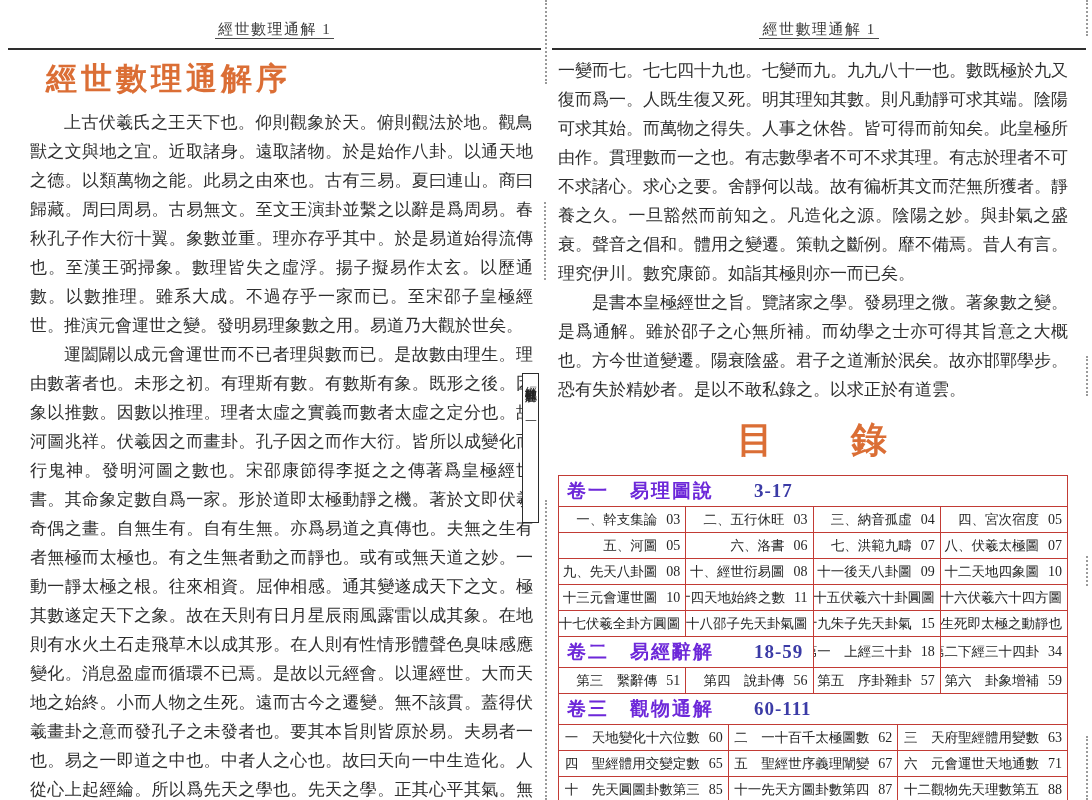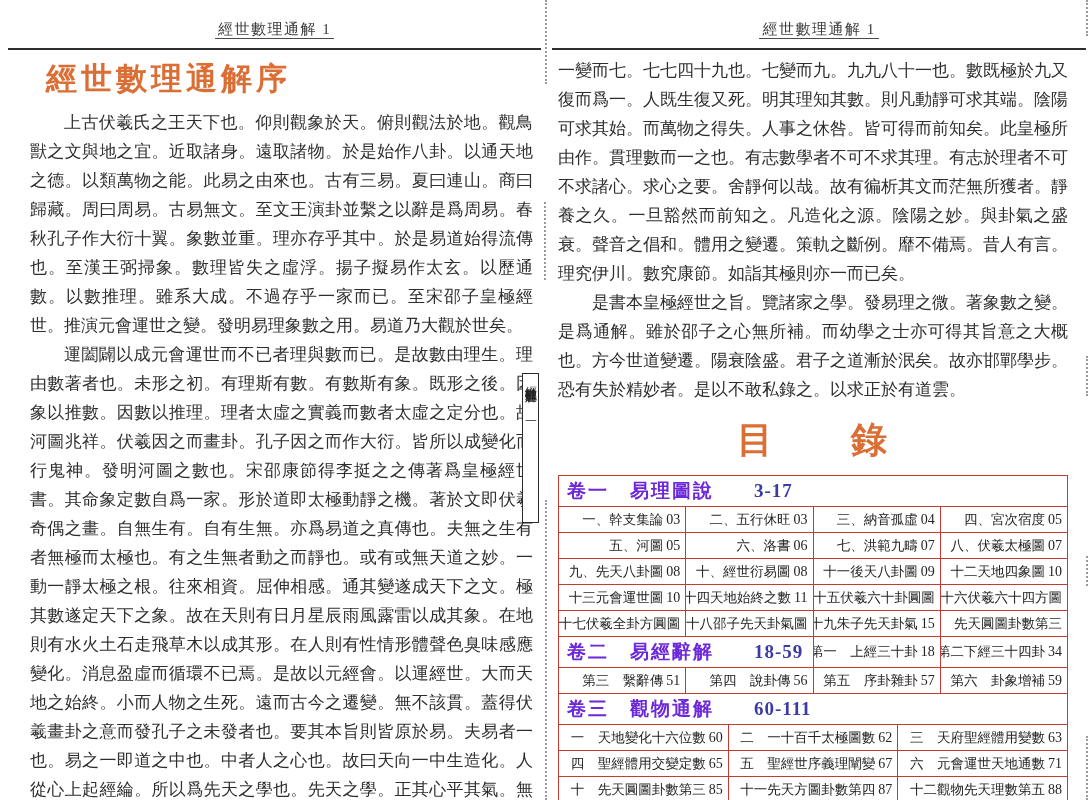--- a/index.html
+++ b/index.html
@@ -50,21 +50,21 @@
   }
   .toc-table { width:100%; border-collapse:collapse; table-layout:fixed; }
   .toc-table + .toc-table { margin-top:-1px; }
   .toc-table td { border:1px solid #C23B35; box-sizing:border-box; overflow:hidden; white-space:nowrap; }
   td.sec-head { height:31px; padding:0 2px 0 8px; }
   .sec-heading { color:#6d28d9; font-weight:bold; font-size:19px; letter-spacing:2px; }
   .sec-range   { color:#3B3BA6; font-weight:bold; font-size:19px; margin-left:2.1em; letter-spacing:1px; }
   td.entry { height:26px; font-size:13.5px; color:#242424; padding:0 5px 0 4px; }
   td.entry.tall { height:31px; }
   .entry-flex { display:flex; justify-content:flex-end; align-items:center; }
-  .entry-flex .p { margin-left:3px; font-size:14px; }
+  .entry-flex .p { margin-left:9px; font-size:14px; }
 
   
   .dotted-v { position:absolute; width:0; border-left:2px dotted #9a9a9a; z-index:2; }
 </style>
 </head>
 <body>
 
 <div class="spread">
 
   <div class="page page-left">
@@ -218,21 +218,21 @@
                   </div>
                 </td>
                 <td class="entry">
                   <div class="entry-flex">
                     <span class="t">十九朱子先天卦氣</span>
                     <span class="p">15</span>
                   </div>
                 </td>
                 <td class="entry">
                   <div class="entry-flex">
-                    <span class="t">先天圓圖卦數第三</span>
+                    <span class="t">生死即太極之動靜也</span>
                   </div>
                 </td>
               </tr>
             </tbody>
           </table>
           <table class="toc-table">
             <colgroup>
               <col style="width: 25%;">
               <col style="width: 25%;">
               <col style="width: 25%;">

